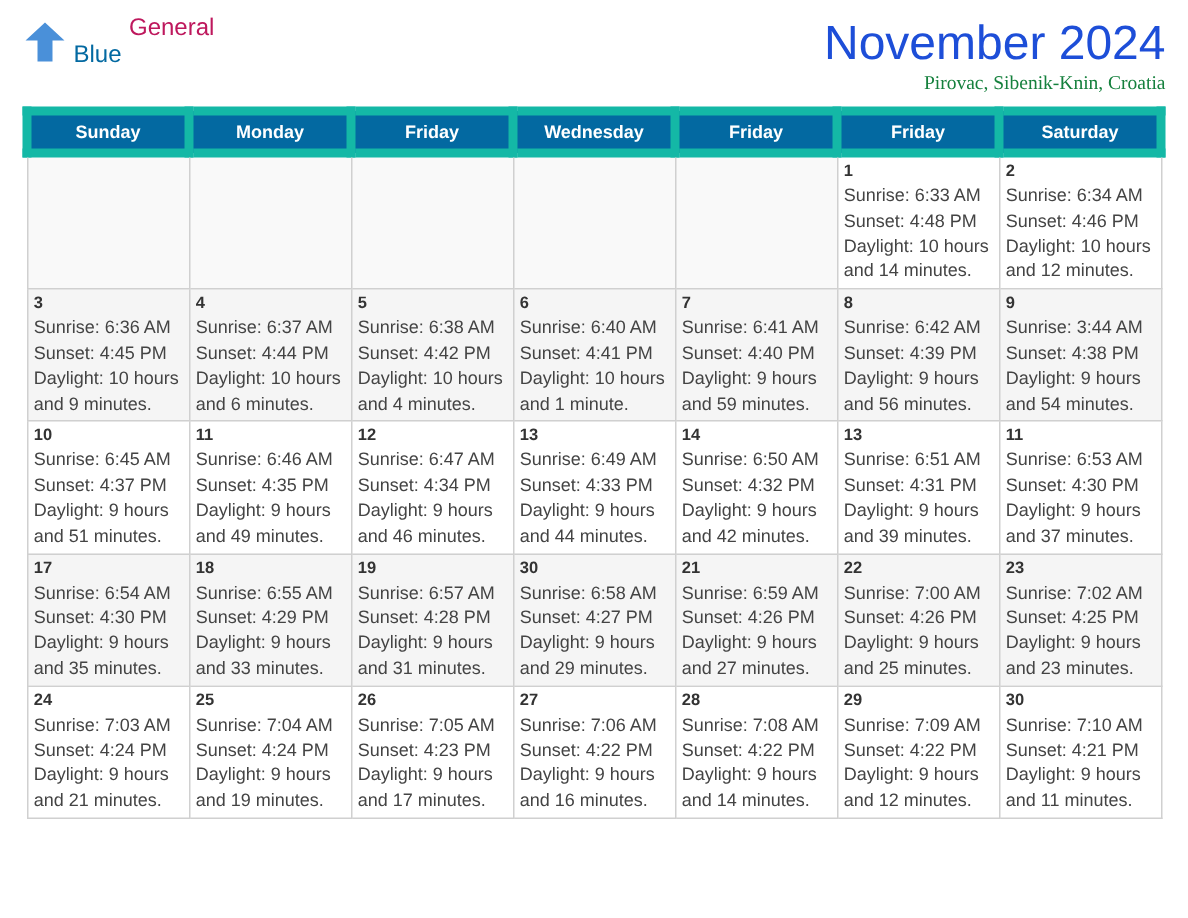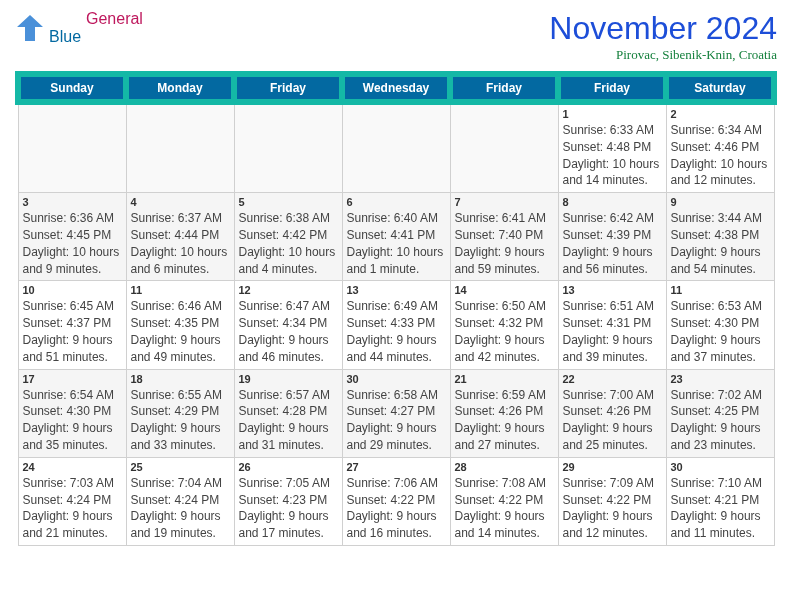--- a/index.html
+++ b/index.html
@@ -122,21 +122,21 @@
           </td>
           <td>
             <div class="day-number">6</div>
             <div class="day-info">Sunrise: 6:40 AM
 Sunset: 4:41 PM
 Daylight: 10 hours and 1 minute.</div>
           </td>
           <td>
             <div class="day-number">7</div>
             <div class="day-info">Sunrise: 6:41 AM
-Sunset: 7:40 PM
+Sunset: 4:40 PM
 Daylight: 9 hours and 59 minutes.</div>
           </td>
           <td>
             <div class="day-number">8</div>
             <div class="day-info">Sunrise: 6:42 AM
 Sunset: 4:39 PM
 Daylight: 9 hours and 56 minutes.</div>
           </td>
           <td>
             <div class="day-number">9</div>

